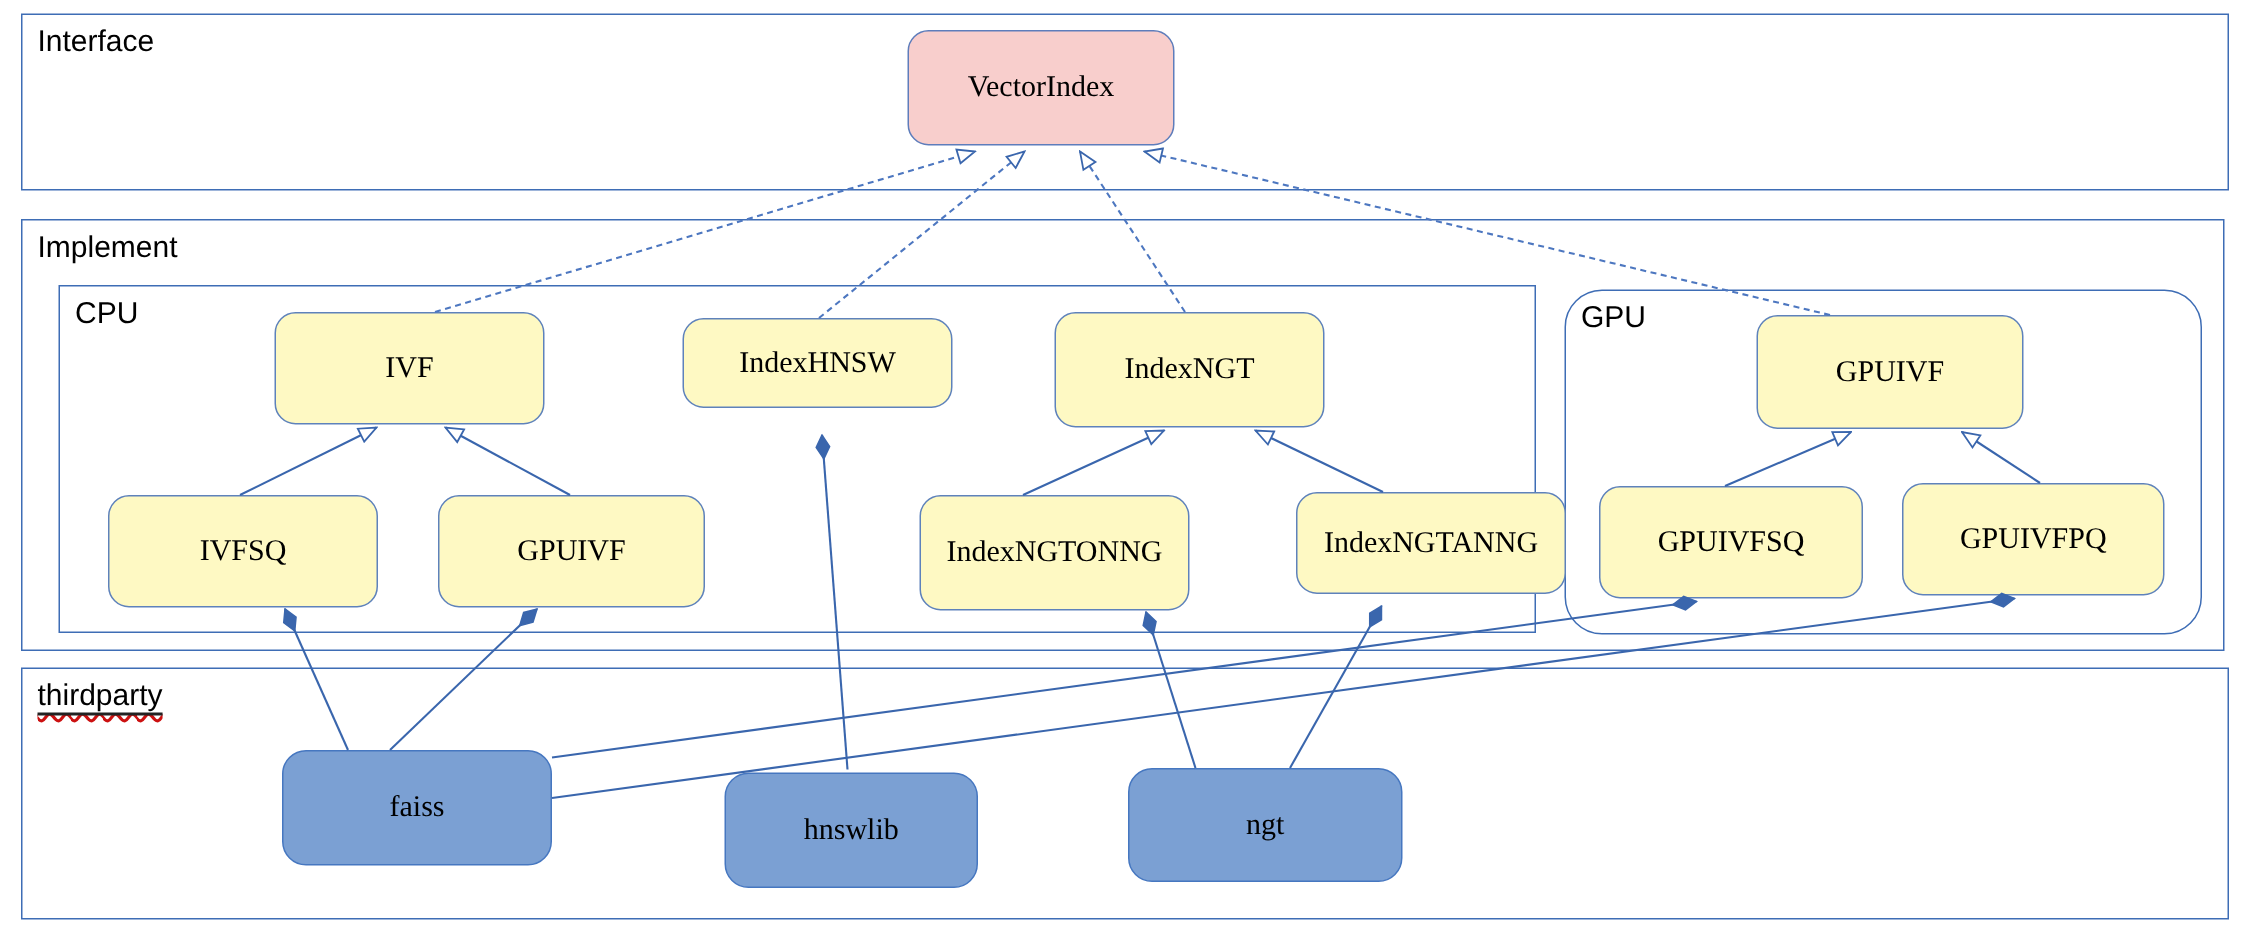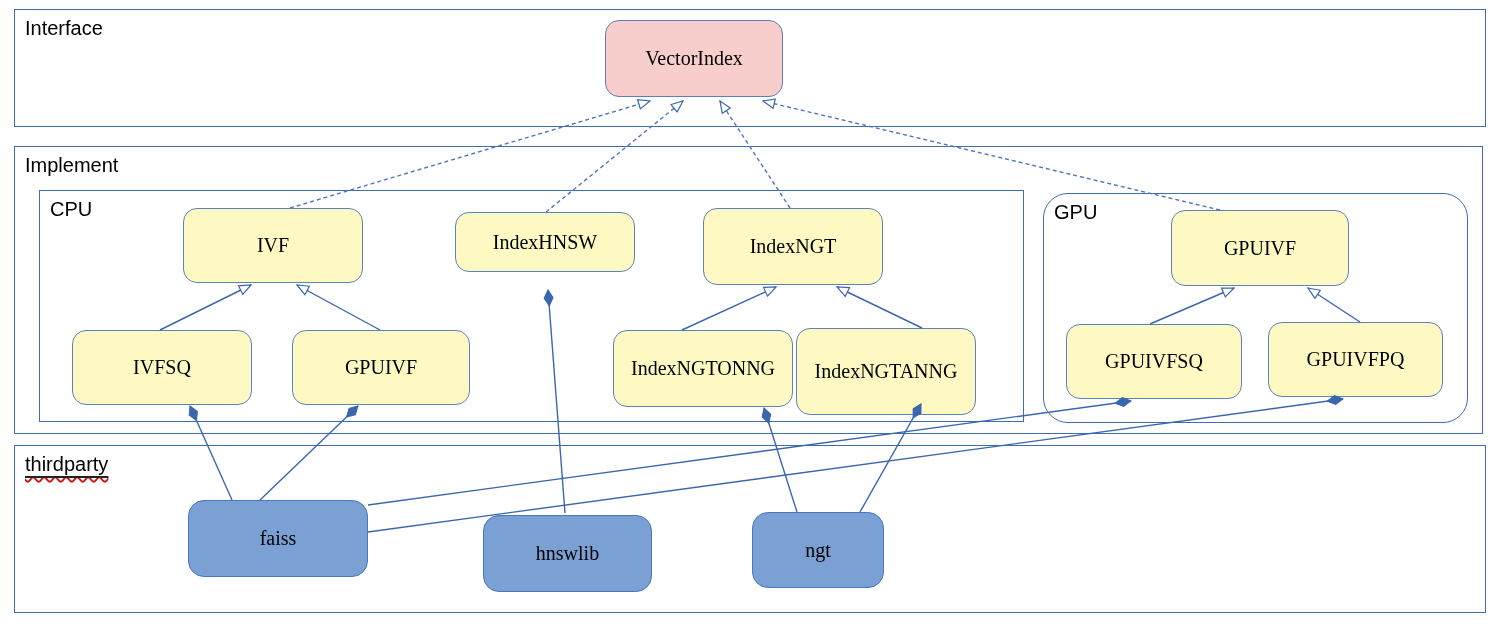--- a/index.html
+++ b/index.html
@@ -105,41 +105,41 @@
   </div>
 
   <div class="node green" style="left:292px; top:330px; width:178px; height:75px;">
     <span>GPUIVF</span>
   </div>
 
   <div class="node green" style="left:613px; top:330px; width:180px; height:77px;">
     <span>IndexNGTONNG</span>
   </div>
 
-  <div class="node green" style="left:796px; top:328px; width:180px; height:87px;text-align:right;">
+  <div class="node green" style="left:864px; top:328px; width:180px; height:68px;text-align:right;">
     <span>IndexNGTANNG</span>
   </div>
 
   <div class="node green" style="left:1066px; top:324px; width:176px; height:75px;">
     <span>GPUIVFSQ</span>
   </div>
 
   <div class="node green" style="left:1268px; top:322px; width:175px; height:75px;">
     <span>GPUIVFPQ</span>
   </div>
 
   <div class="node blue" style="left:188px; top:500px; width:180px; height:77px;">
     <span>faiss</span>
   </div>
 
   <div class="node blue" style="left:483px; top:515px; width:169px; height:77px;">
     <span>hnswlib</span>
   </div>
 
-  <div class="node blue" style="left:752px; top:512px; width:132px; height:76px;">
+  <div class="node blue" style="left:752px; top:512px; width:183px; height:76px;">
     <span>ngt</span>
   </div>
 
   <svg class="edges" viewBox="0 0 1503 628">
     <defs>
       <marker id="arrowOpen" viewBox="0 0 14 12" refX="13" refY="6" markerWidth="14" markerHeight="12" markerUnits="userSpaceOnUse" orient="auto">
         <path d="M1.5,10.8 L13,6 L1.5,1.2 Z" fill="#ffffff" stroke="#3a66ad" stroke-width="1.2"></path>
       </marker>
       <marker id="diamondFill" viewBox="0 0 18 11" refX="17" refY="5.5" markerWidth="18" markerHeight="11" markerUnits="userSpaceOnUse" orient="auto">
         <path d="M1,5.5 L9,1 L17,5.5 L9,10 Z" fill="#3a66ad" stroke="#3a66ad"></path>

